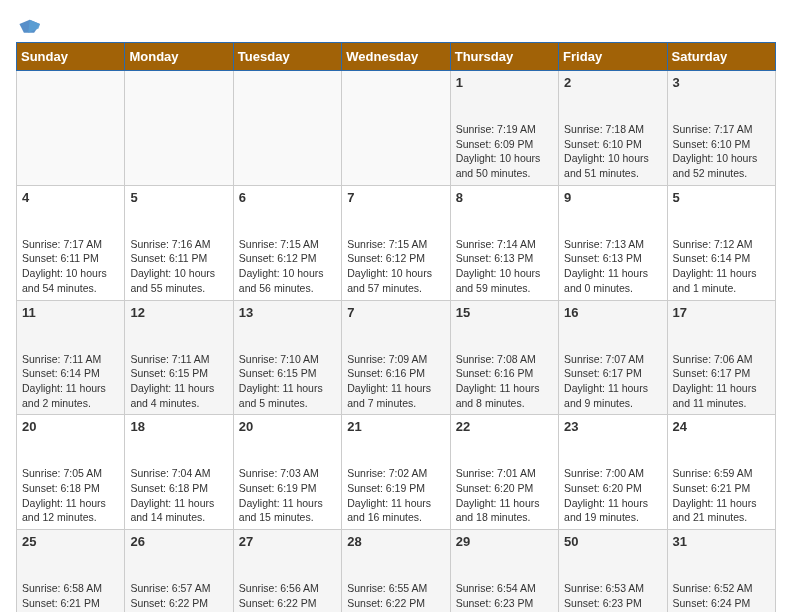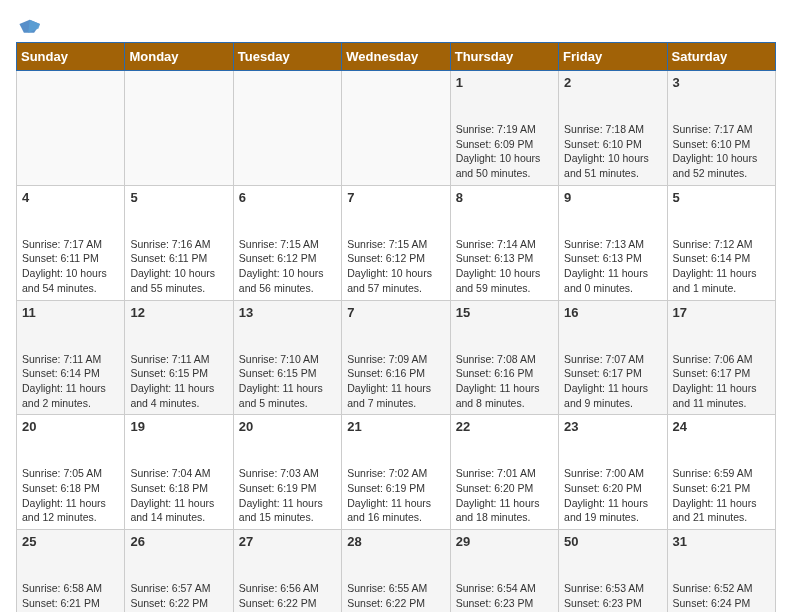--- a/index.html
+++ b/index.html
@@ -207,21 +207,21 @@
           <span class="day-number">17</span>
           <div class="day-info">Sunrise: 7:06 AM<br>Sunset: 6:17 PM<br>Daylight: 11 hours and 11 minutes.</div>
         </td>
       </tr>
       <tr>
         <td>
           <span class="day-number">20</span>
           <div class="day-info">Sunrise: 7:05 AM<br>Sunset: 6:18 PM<br>Daylight: 11 hours and 12 minutes.</div>
         </td>
         <td>
-          <span class="day-number">19</span>
+          <span class="day-number">18</span>
           <div class="day-info">Sunrise: 7:04 AM<br>Sunset: 6:18 PM<br>Daylight: 11 hours and 14 minutes.</div>
         </td>
         <td>
           <span class="day-number">20</span>
           <div class="day-info">Sunrise: 7:03 AM<br>Sunset: 6:19 PM<br>Daylight: 11 hours and 15 minutes.</div>
         </td>
         <td>
           <span class="day-number">21</span>
           <div class="day-info">Sunrise: 7:02 AM<br>Sunset: 6:19 PM<br>Daylight: 11 hours and 16 minutes.</div>
         </td>

